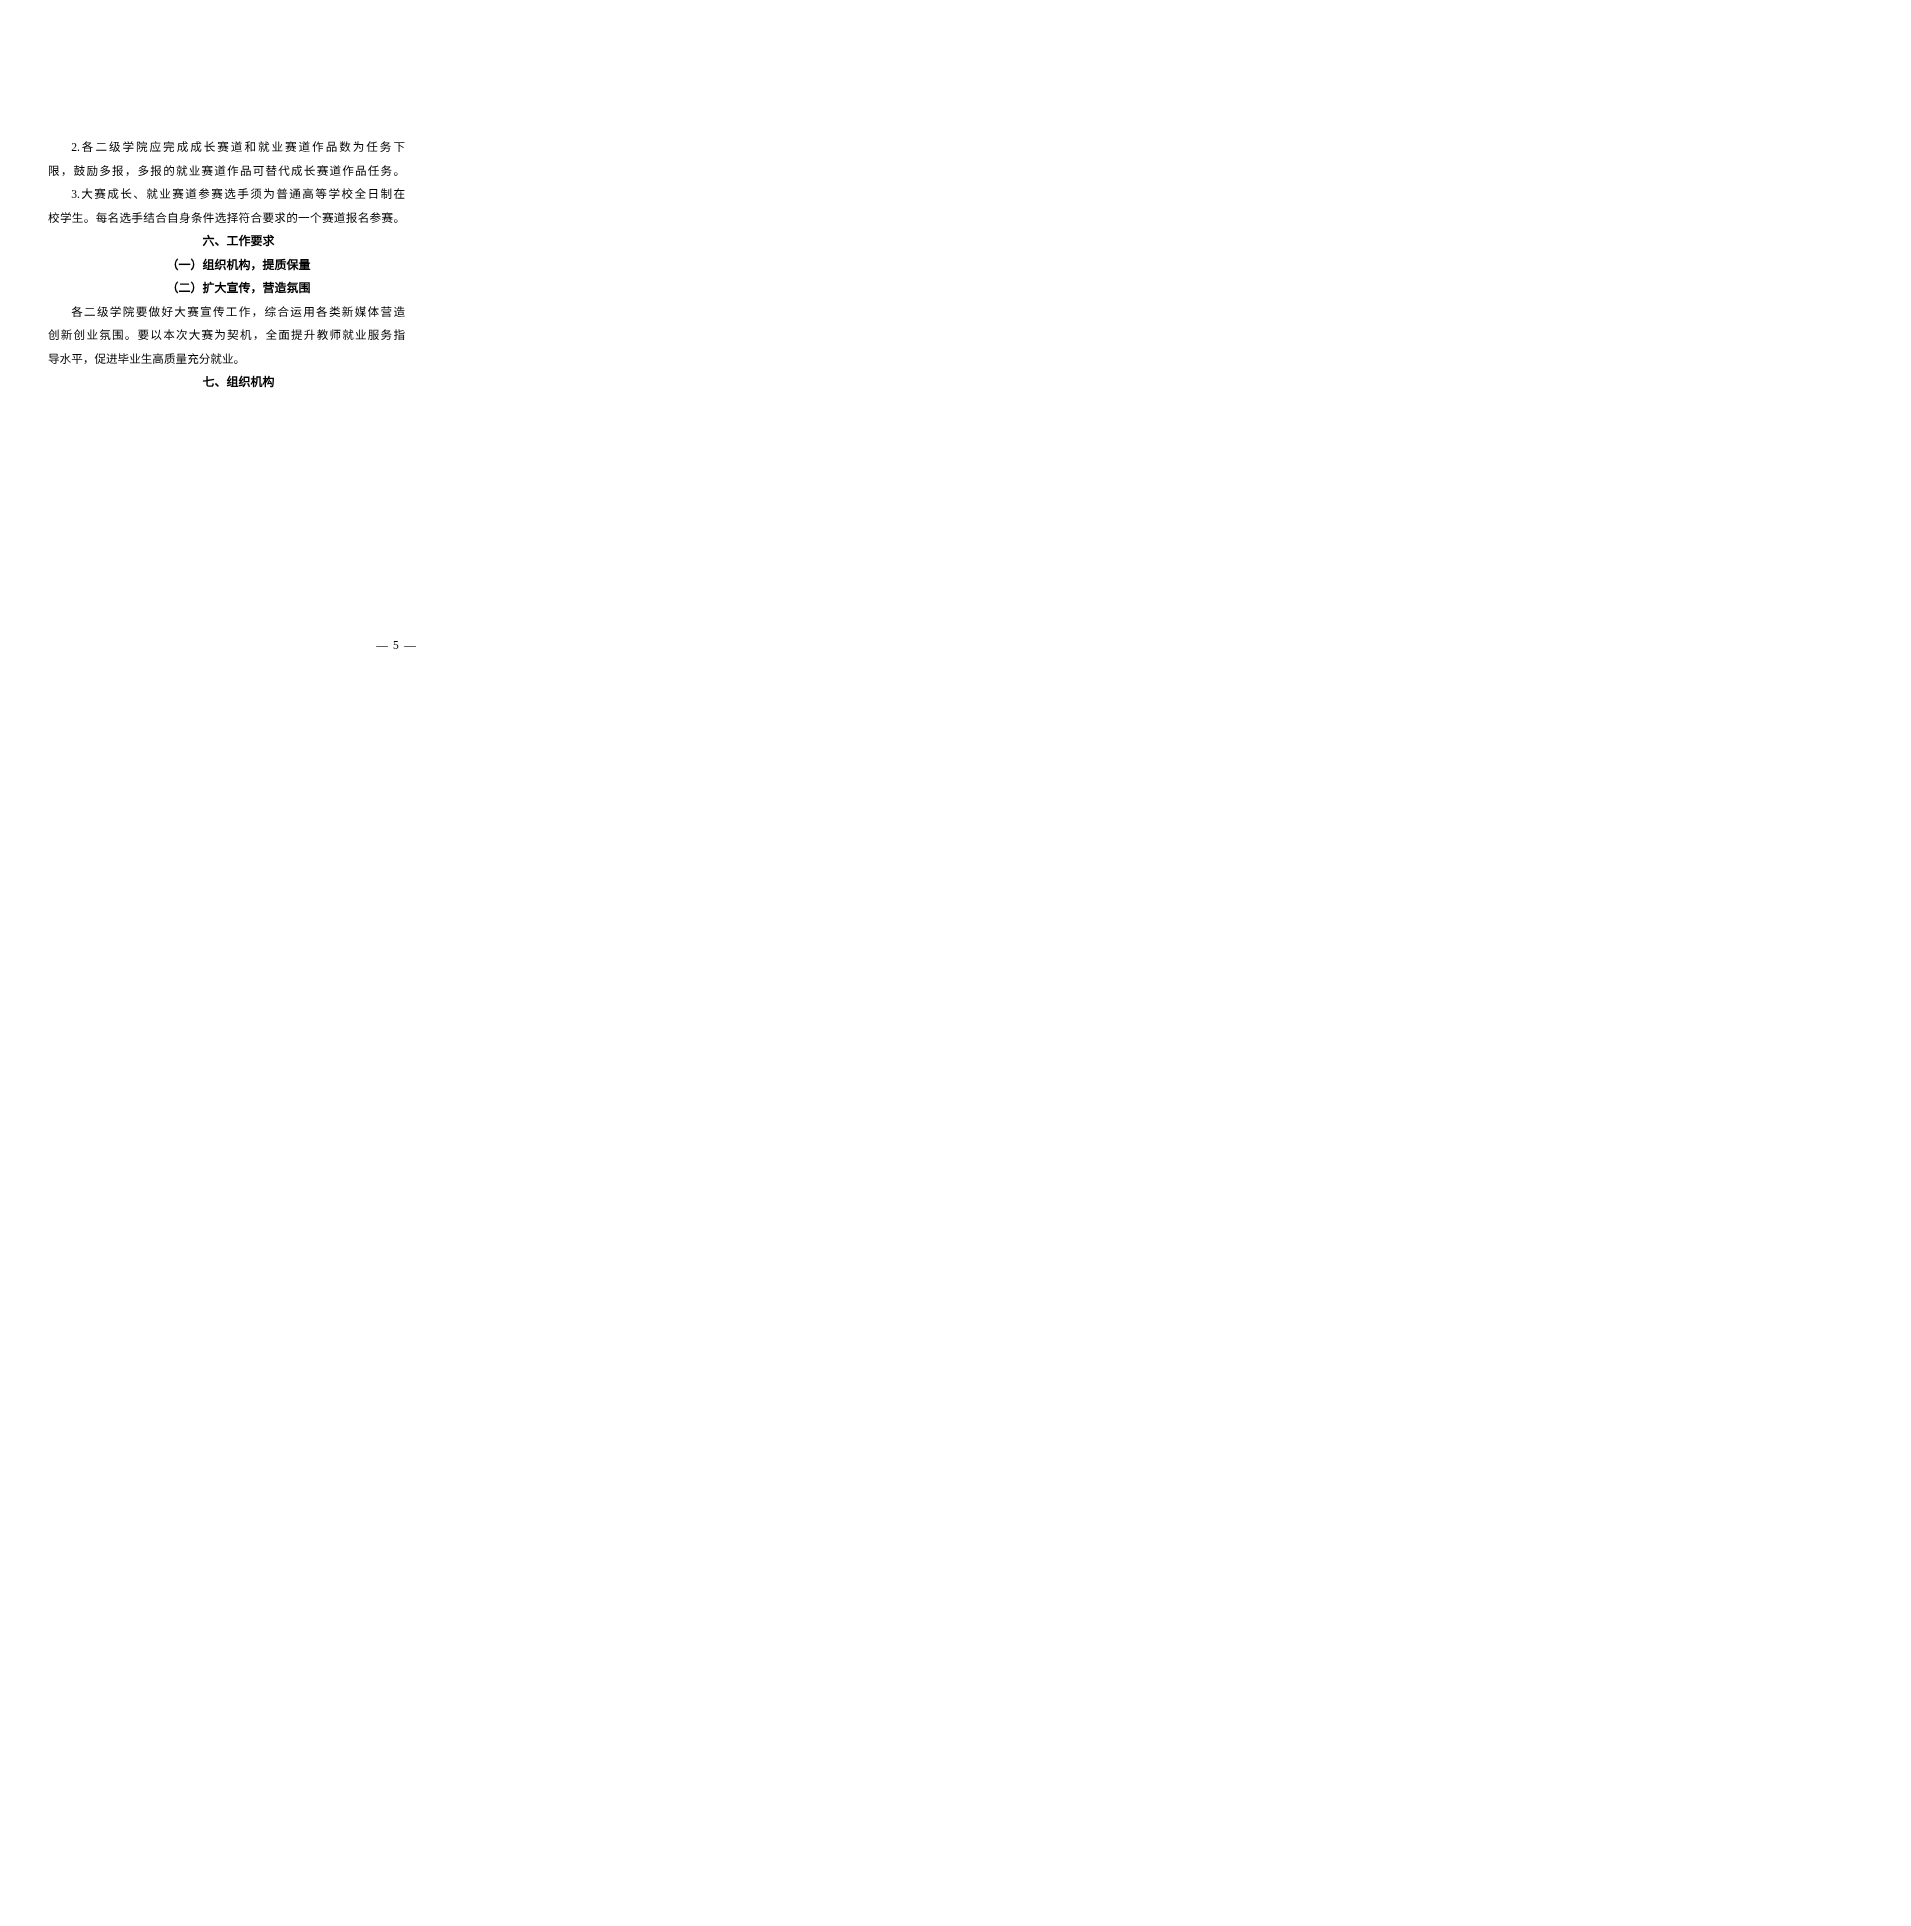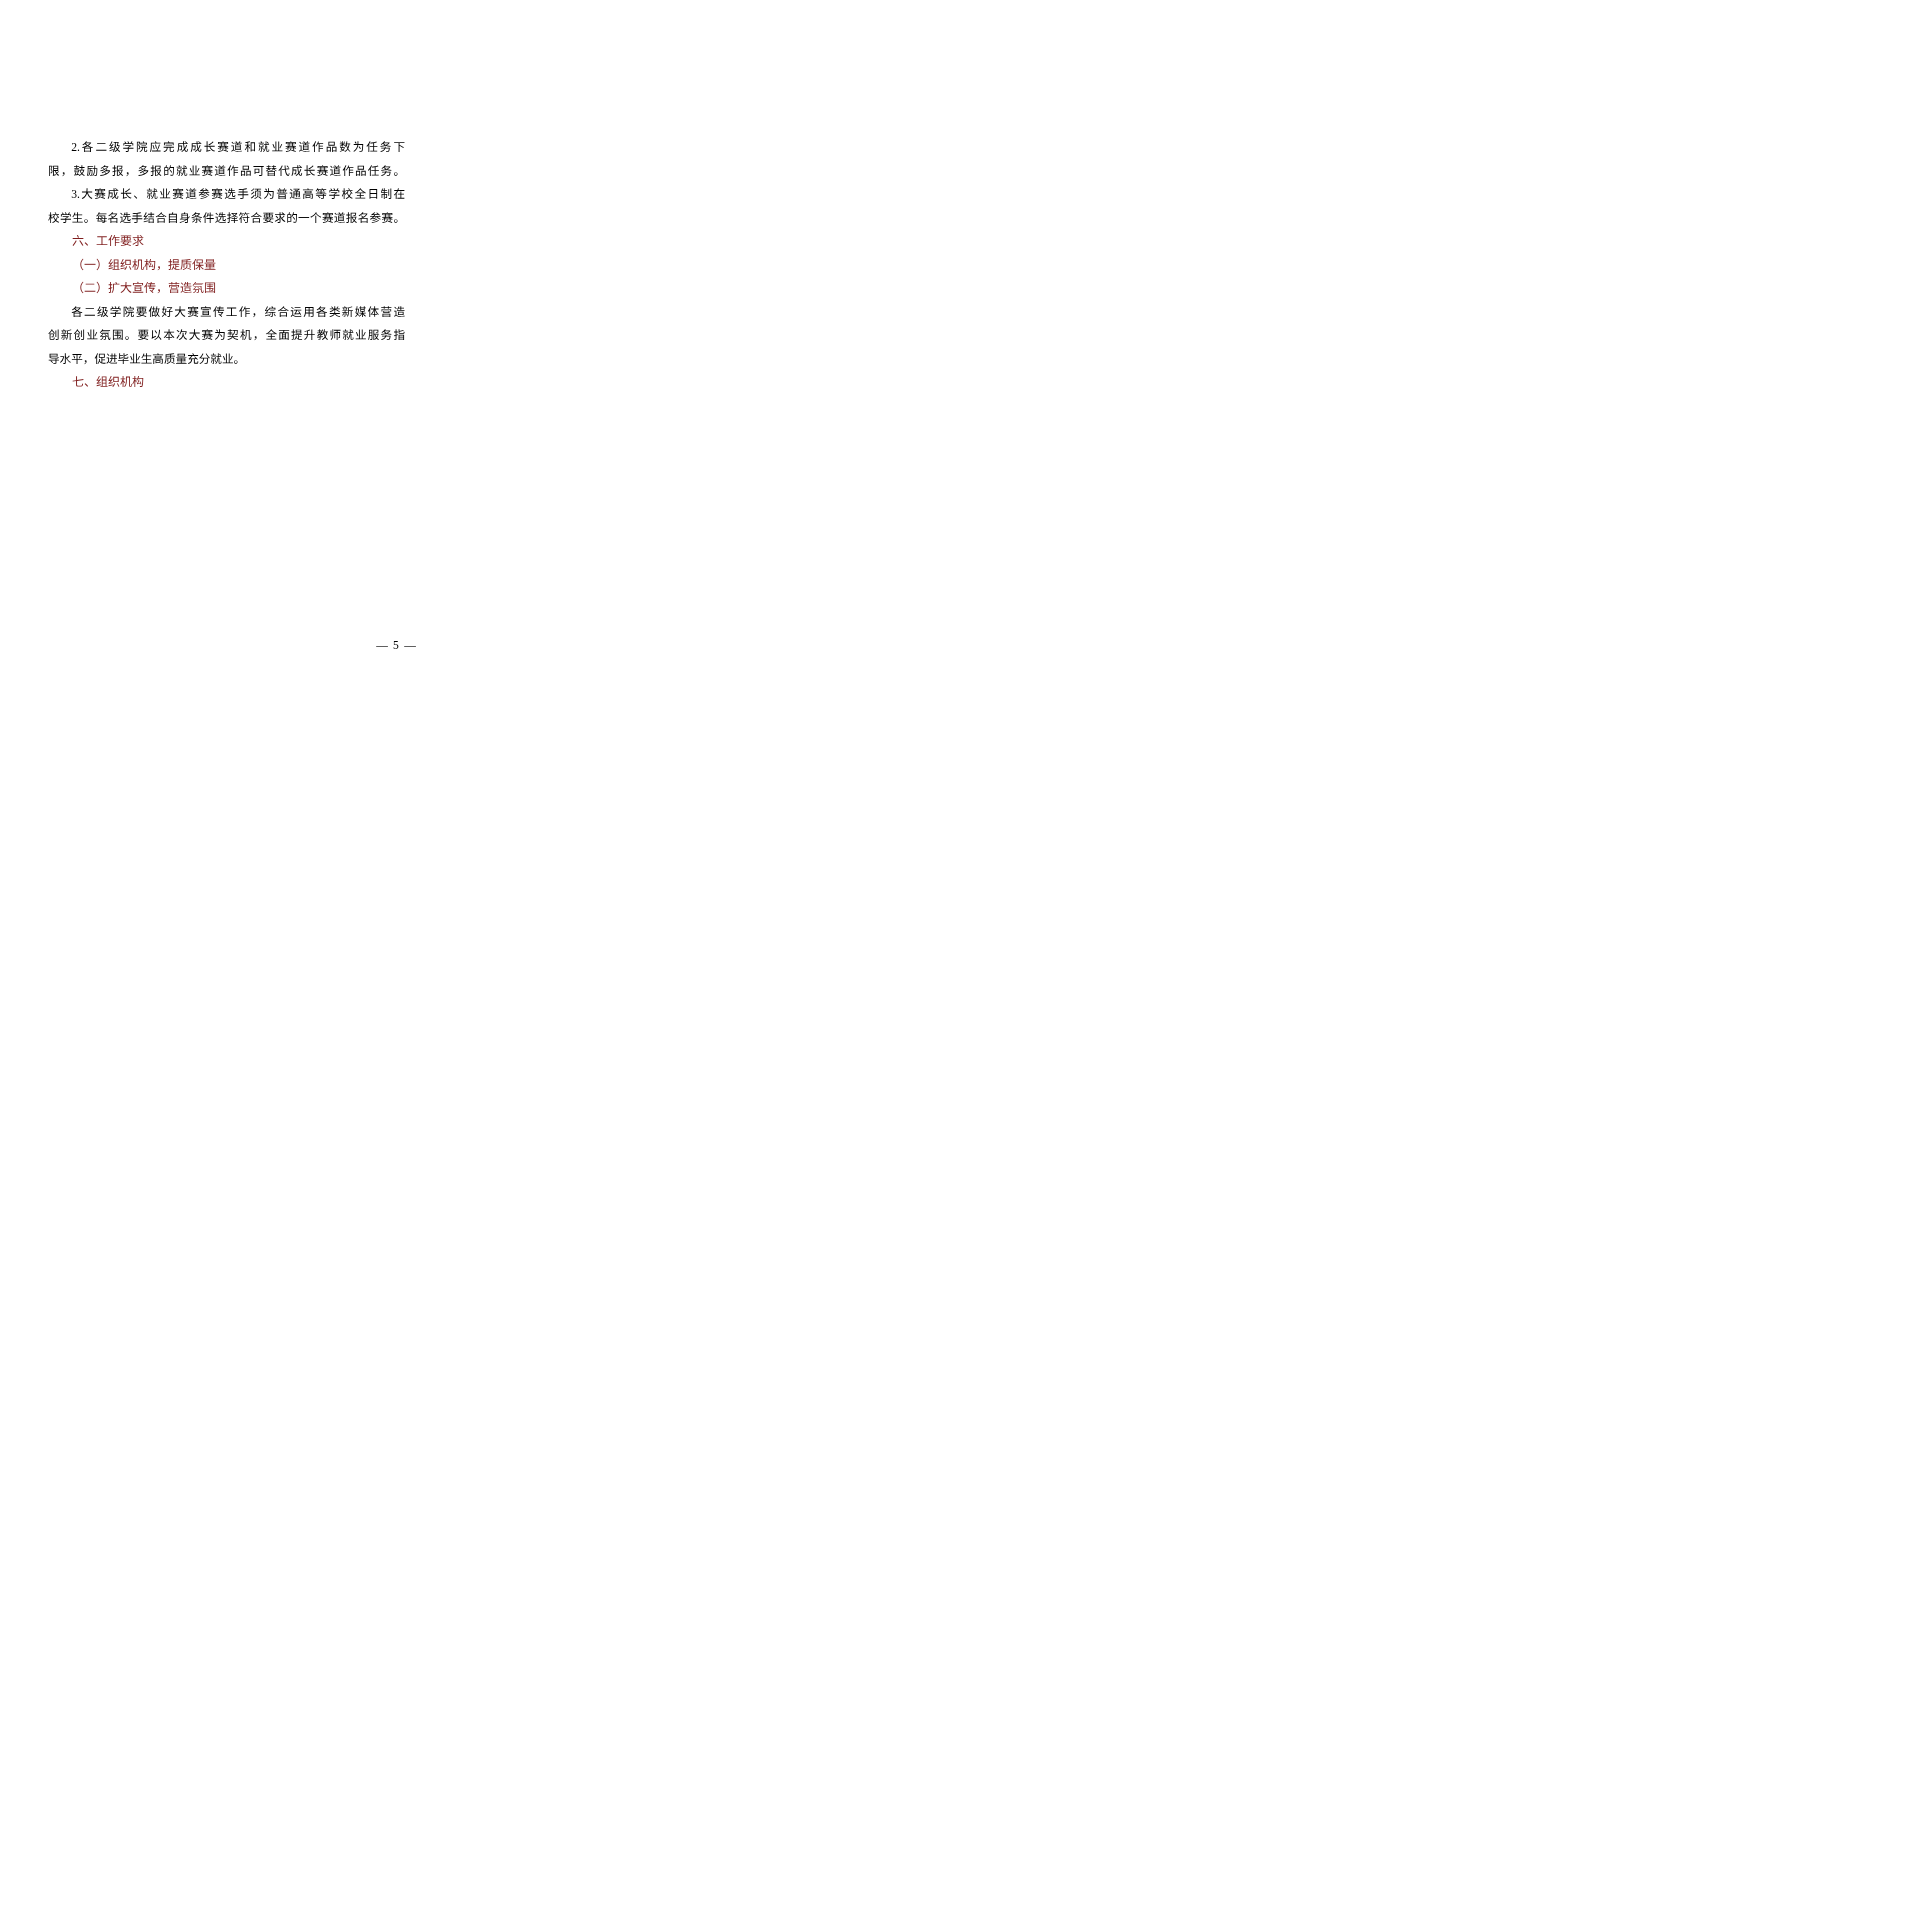--- a/index.html
+++ b/index.html
@@ -40,26 +40,27 @@
     text-align-last: justify;
   }
   .last {
     text-align-last: left;
   }
   .indent {
     text-indent: 2em;
   }
   .heading {
     font-family: "Liberation Sans", "DejaVu Sans", sans-serif;
-    font-weight: 400;
+    font-weight: 700;
     font-size: 12px;
     line-height: 23.5px;
     text-indent: 2em;
-    color: #7f1d1d;
+    color: #000000;
     margin: 0;
+    text-align: center;
   }
   .footer {
     position: absolute;
     top: 639px;
     right: 61px;
     font-family: "Liberation Serif", "DejaVu Serif", serif;
     font-size: 11.6px;
     line-height: 14px;
     color: #000000;
     letter-spacing: 1.2px;

